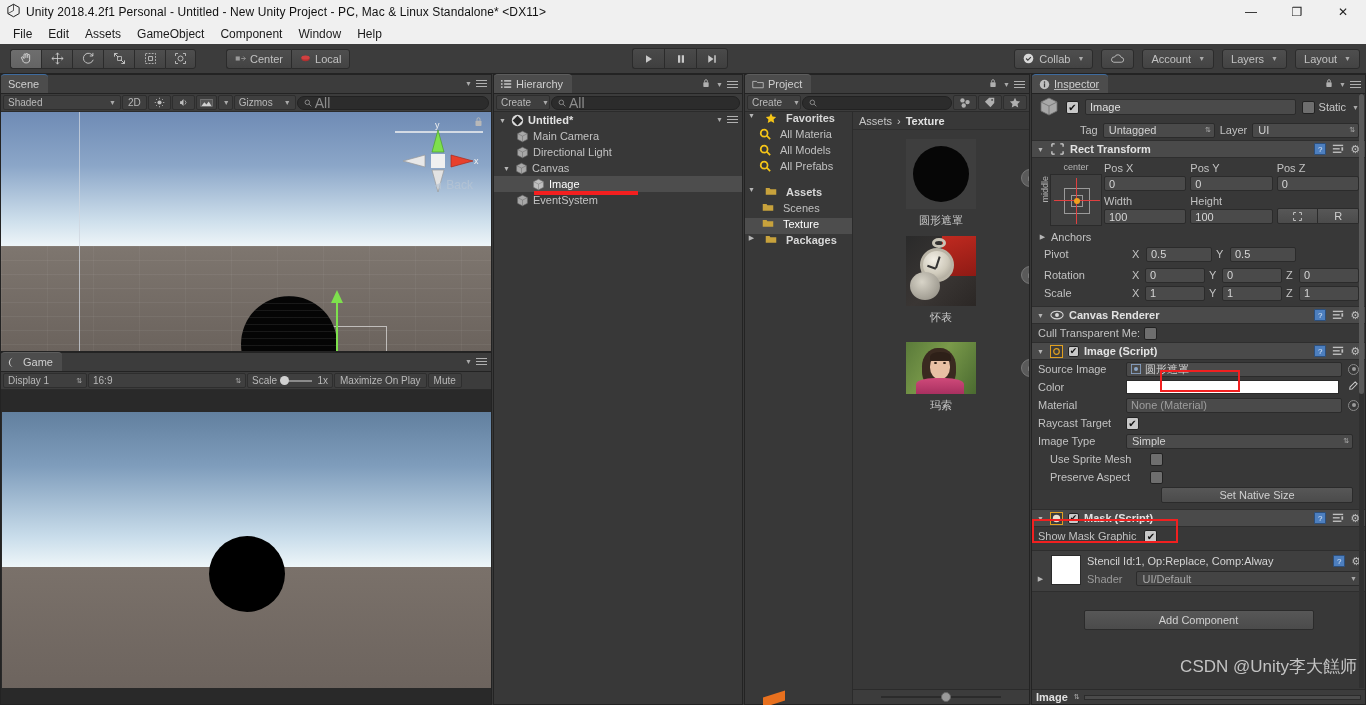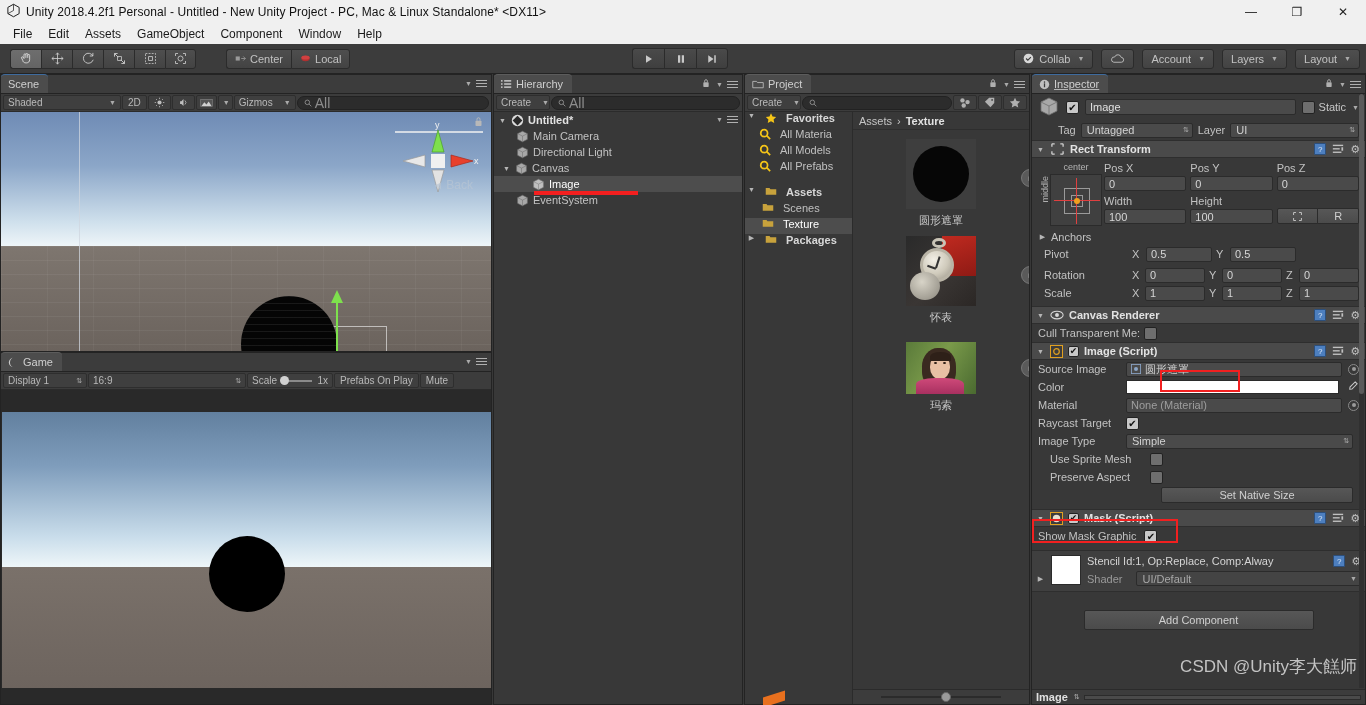--- a/index.html
+++ b/index.html
@@ -572,21 +572,21 @@
         <span class="caret" style="margin-left:auto">⇅</span>
       </div>
       <div class="sb-drop" style="width:86px; gap:5px">
         <span>Scale</span>
         <span style="position:relative; width:34px; height:2px; background:#8a8a8a; display:inline-block;">
           <span style="position:absolute; left:-2px; top:-4px; width:9px; height:9px; border-radius:50%; background:#d0d0d0;"></span>
         </span>
         <span>1x</span>
       </div>
       <div class="sb-btn">
-        <span>Prefabs On Play</span>
+        <span>Maximize On Play</span>
       </div>
       <div class="sb-btn">
         <span>Mute</span>
       </div>
     </div>
     <div class="game-canvas">
       <div class="game-viewport">
         <div class="g-sky"></div>
         <div class="g-ground"></div>
         <div class="g-circle"></div>
@@ -914,21 +914,21 @@
           <span>Image</span>
         </div>
         <div class="static-box">
           <span class="chk empty"></span>
           <span>Static</span>
           <span class="caret">▼</span>
         </div>
       </div>
 
       <div class="tag-row">
-        <span class="lbl" style="margin-left:20px">Tag</span>
+        <span class="lbl" style="margin-left:42px">Tag</span>
         <div class="dropdown" style="width:112px">
           <span>Untagged</span>
           <span class="caret">⇅</span>
         </div>
         <span class="lbl">Layer</span>
         <div class="dropdown" style="flex:1">
           <span>UI</span>
           <span class="caret">⇅</span>
         </div>
       </div>

